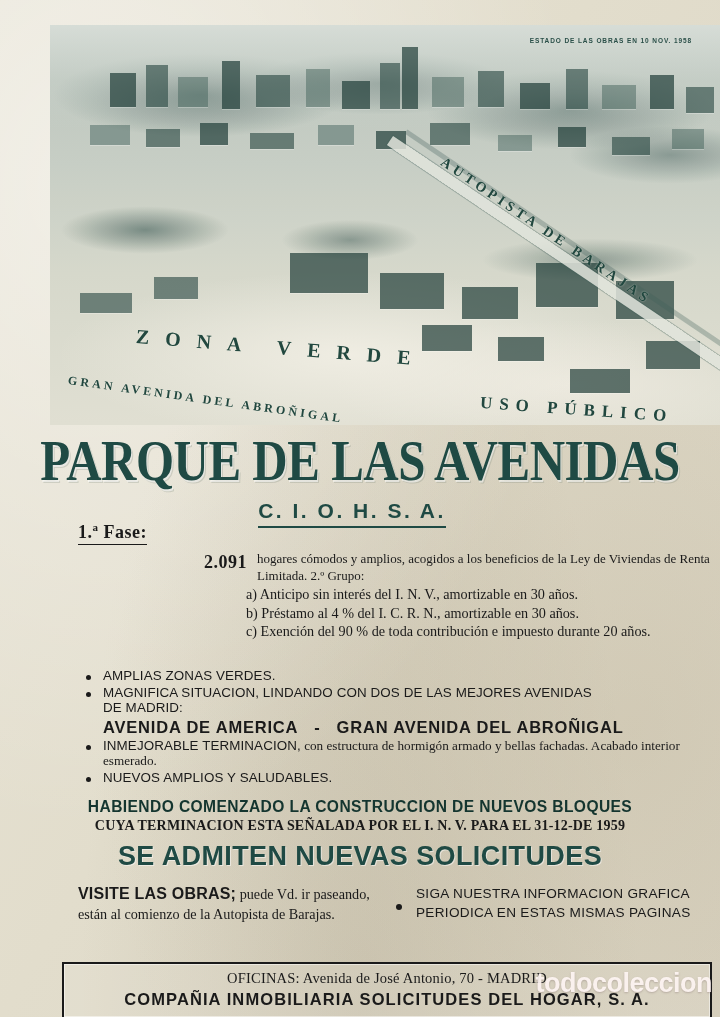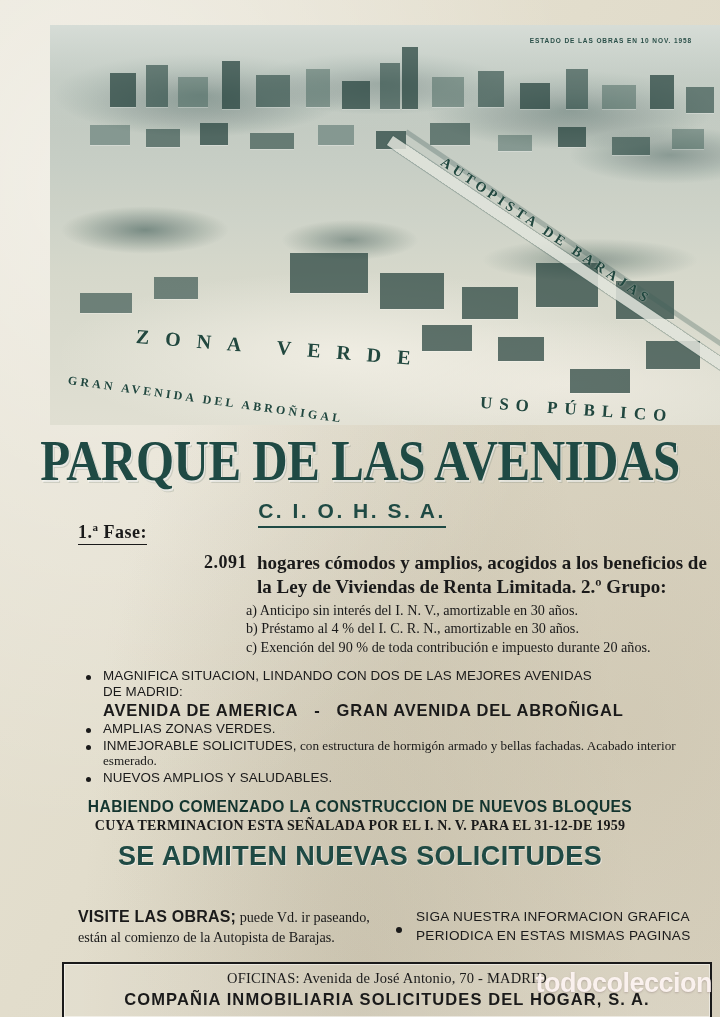--- a/index.html
+++ b/index.html
@@ -184,24 +184,23 @@
   .count-num {
     font-size: 18px;
     font-weight: bold;
     letter-spacing: 0.5px;
     flex: 0 0 auto;
     padding-right: 10px;
     line-height: 1.28;
     margin-left: 44px;
   }
   .count-text {
-    font-size: 19px;
+    font-size: 13px;
     line-height: 1.28;
     flex: 1;
-    font-weight: bold;
   }
   .lettered {
     margin: 1px 0 0 46px;
     font-size: 14.2px;
     line-height: 1.30;
   }
   .lettered li {
     list-style: none;
     text-indent: -18px;
     padding-left: 18px;
@@ -280,21 +279,20 @@
     text-shadow: 1px 1px 0 rgba(255,255,255,0.5);
   }
 
   
   .two-col {
     position: absolute;
     left: 78px;
     top: 884px;
     width: 640px;
     display: flex;
-    margin-top: 23px;
   }
   .col-left { width: 318px; }
   .col-right { width: 322px; display: flex; align-items: flex-start; }
   .visite-head {
     font-family: "Liberation Sans", sans-serif;
     font-weight: bold;
     font-size: 16px;
     letter-spacing: 0.2px;
   }
   .col-left-text {
@@ -436,35 +434,35 @@
       <li>a) Anticipo sin interés del I. N. V., amortizable en 30 años.</li>
       <li>b) Préstamo al 4 % del I. C. R. N., amortizable en 30 años.</li>
       <li>c) Exención del 90 % de toda contribución e impuesto durante 20 años.</li>
     </ul>
   </div>
 
   <div class="features">
 
     <div class="feat">
       <span class="bullet"></span>
+      <span class="feat-text">AMPLIAS ZONAS VERDES.</span>
+    </div>
+
+    <div class="feat">
+      <span class="bullet"></span>
       <span class="feat-text">
         <span>MAGNIFICA SITUACION, LINDANDO CON DOS DE LAS MEJORES AVENIDAS</span><br>
         <span>DE MADRID:</span>
         <span class="avenidas-line"><span>AVENIDA DE AMERICA</span><span class="dash">-</span><span>GRAN AVENIDA DEL ABROÑIGAL</span></span>
       </span>
     </div>
 
     <div class="feat">
       <span class="bullet"></span>
-      <span class="feat-text">AMPLIAS ZONAS VERDES.</span>
-    </div>
-
-    <div class="feat">
-      <span class="bullet"></span>
-      <span class="feat-text"><span>INMEJORABLE SOLICITUDES,</span><span class="serif-tail"> con estructura de hormigón armado y bellas fachadas. Acabado interior esmerado.</span></span>
+      <span class="feat-text"><span>INMEJORABLE TERMINACION,</span><span class="serif-tail"> con estructura de hormigón armado y bellas fachadas. Acabado interior esmerado.</span></span>
     </div>
 
     <div class="feat">
       <span class="bullet"></span>
       <span class="feat-text">NUEVOS AMPLIOS Y SALUDABLES.</span>
     </div>
   </div>
 
   <div class="highlight">
     <div class="hl-1">HABIENDO COMENZADO LA CONSTRUCCION DE NUEVOS BLOQUES</div>

